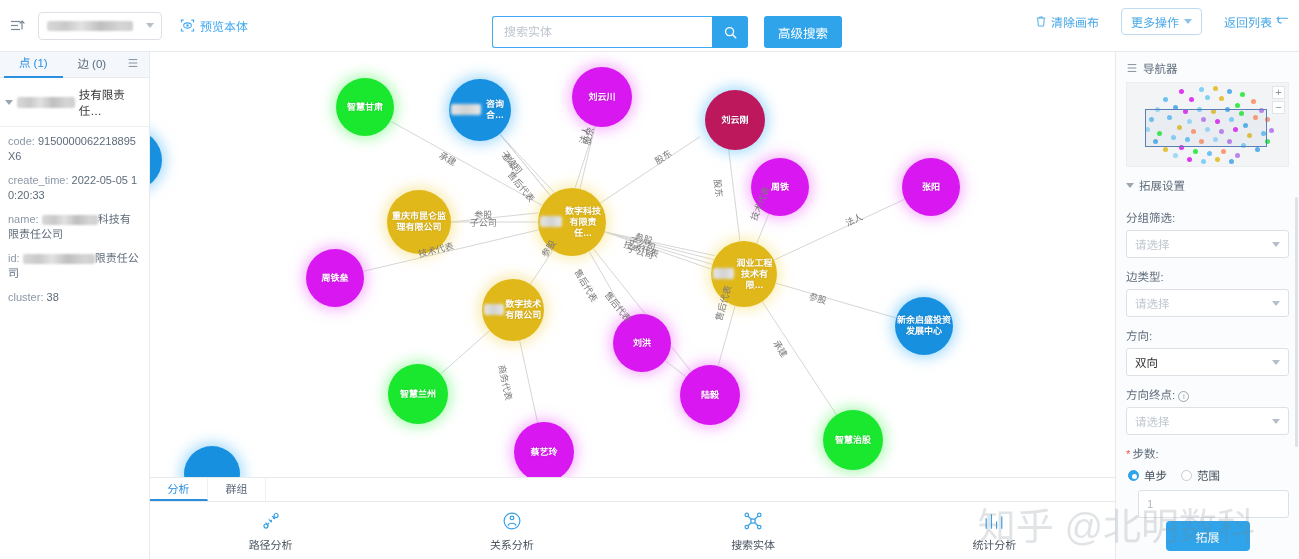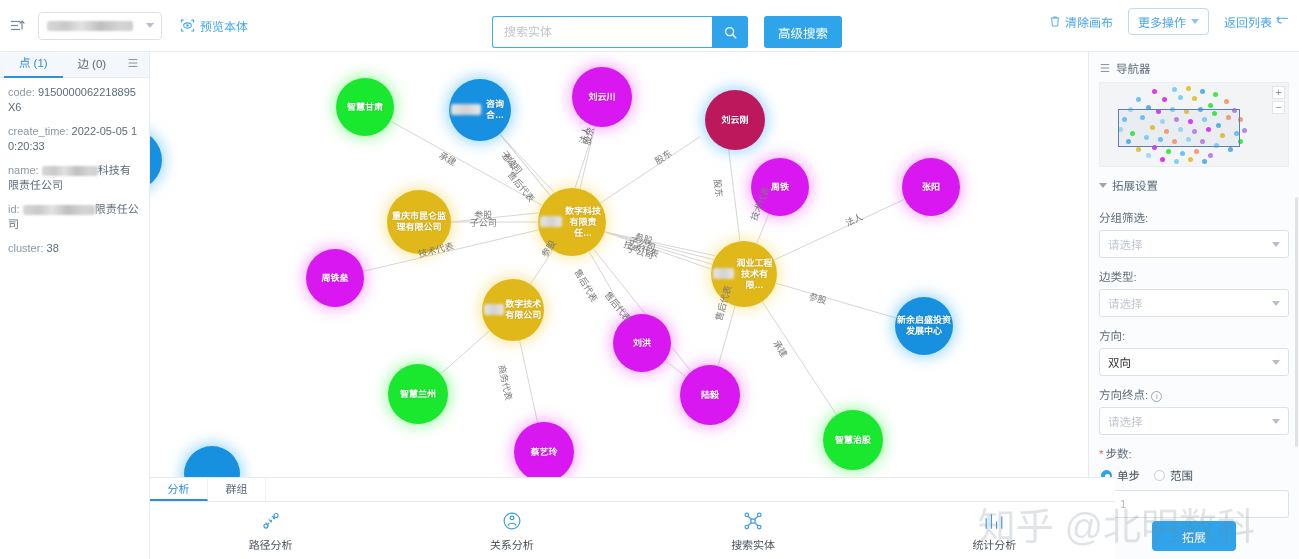--- a/index.html
+++ b/index.html
@@ -92,21 +92,21 @@
     margin-left: 16px;
     height: 32px; padding: 0 14px;
     background: #2fa4ea; color: #fff;
     border-radius: 3px;
     display: flex; align-items: center;
     font-size: 12.5px; cursor: pointer;
     white-space: nowrap;
   }
   .tb-right {
     position: absolute; right: 10px; top: 0; height: 43px;
-    display: flex; align-items: center; gap: 15px;
+    display: flex; align-items: center; gap: 22px;
   }
   .tb-link {
     display: flex; align-items: center; gap: 4px;
     color: #4aa8e8; font-size: 12px; cursor: pointer; white-space: nowrap;
   }
   .tb-more {
     height: 27px; padding: 0 9px;
     border: 1px solid #bfd9f0; border-radius: 4px;
     color: #4aa8e8; font-size: 12px;
     display: flex; align-items: center; gap: 5px;
@@ -216,21 +216,21 @@
     flex: 1;
     display: flex; flex-direction: column; align-items: center; gap: 4px;
     cursor: pointer;
     color: #4a5561; font-size: 11px;
   }
   .bp-action svg { display: block; }
 
   
   .rightpanel {
     position: absolute; right: 0; top: 52px;
-    width: 211px; height: 507px;
+    width: 184px; height: 507px;
     background: #fbfcfd;
     border-left: 1px solid #e8eaec;
     z-index: 30;
     overflow: hidden;
   }
   .rp-sec-head {
     display: flex; align-items: center; gap: 5px;
     padding: 8px 10px 6px 10px;
     font-size: 11.5px; color: #5f6d7c;
   }
@@ -371,20 +371,25 @@
       <div class="lp-tab">边 (0)</div>
       <div class="lp-tab-icon">
         <svg width="12" height="12" viewBox="0 0 14 14" stroke="#7d8a99" stroke-width="1.1">
           <line x1="2" y1="3" x2="12" y2="3"></line>
             <line x1="2" y1="7" x2="12" y2="7"></line>
             <line x1="2" y1="11" x2="12" y2="11"></line>
         </svg>
       </div>
     </div>
 
+    <div class="lp-node-head">
+      <span class="chev"></span>
+      <span class="redact"></span>
+      <span>技有限责任…</span>
+    </div>
 
     <div class="lp-props">
       <div class="lp-prop">
         <span class="k">code:</span>
         <span>9150000062218895X6</span>
       </div>
       <div class="lp-prop">
         <span class="k">create_time:</span>
         <span>2022-05-05 10:20:33</span>
       </div>

